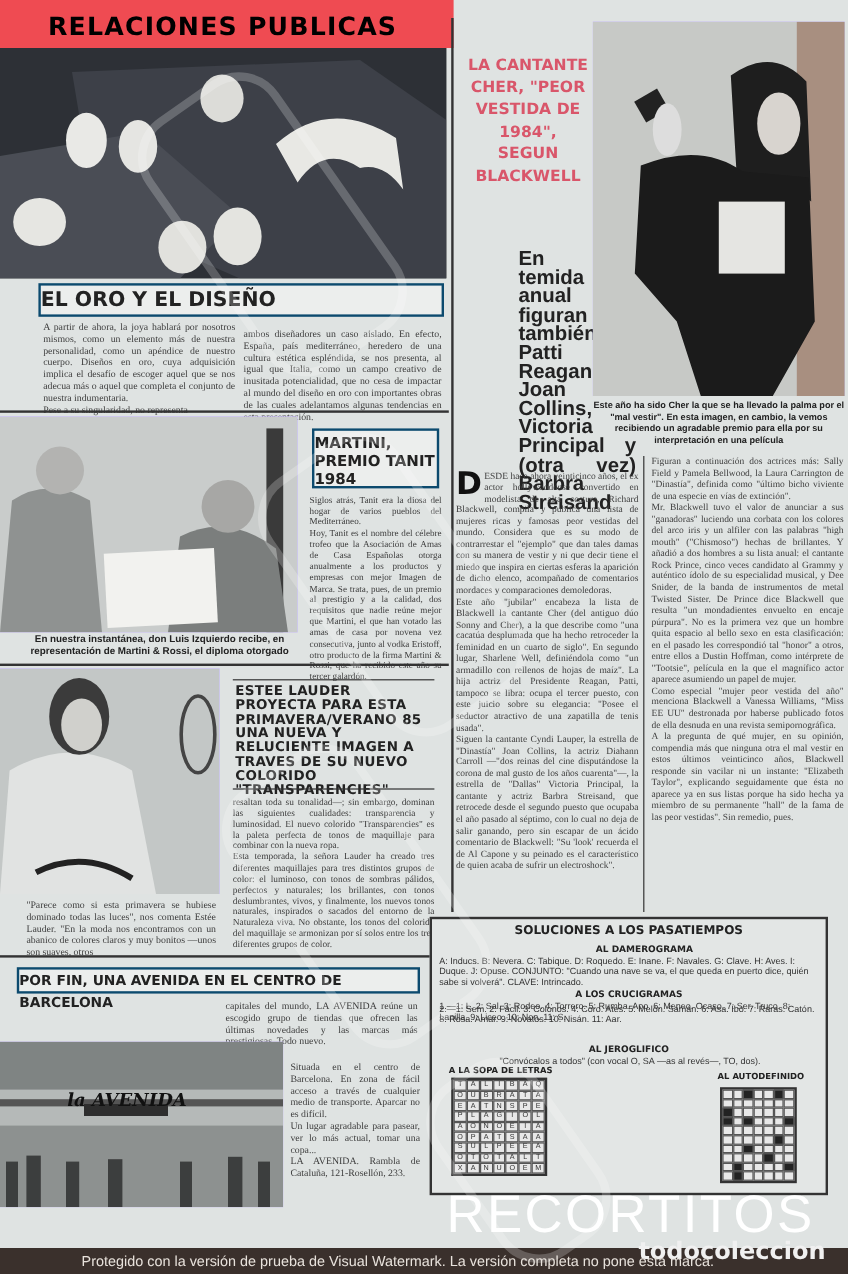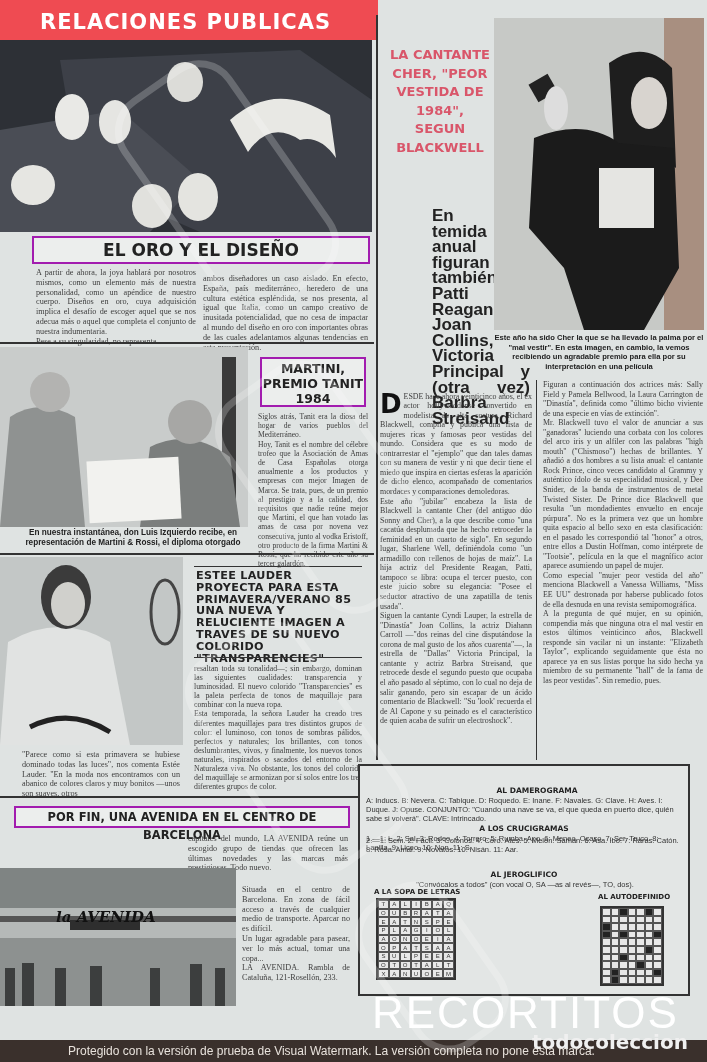--- a/index.html
+++ b/index.html
@@ -1,22 +1,22 @@
 <!DOCTYPE html>
 <html><head>
 <meta charset="utf-8">
 <style>
   html,body{margin:0;padding:0;}
   body{width:707px;height:1062px;overflow:hidden;background:#3a302c;position:relative;font-family:"Liberation Serif",serif;color:#2a2a2a;}
   .page{position:absolute;left:0;top:0;width:707px;height:1040px;background:#dfe3e2;}
   .abs{position:absolute;box-sizing:border-box;}
-  .banner{left:0;top:0;width:378px;height:40px;background:#ef4b52;color:#ffffff;font-family:"DejaVu Sans",sans-serif;font-weight:bold;font-size:21px;letter-spacing:1px;padding:10px 4px 0 40px;white-space:nowrap;}
+  .banner{left:0;top:0;width:378px;height:40px;background:#ef4b52;color:#000000;font-family:"DejaVu Sans",sans-serif;font-weight:bold;font-size:21px;letter-spacing:1px;padding:10px 4px 0 40px;white-space:nowrap;}
   .photo{background:#2b2e33;overflow:hidden;}
   .photo.light{background:#c4b5fd;}
-  .boxhead{border:2px solid #a21caf;background:#eceeed;text-align:center;font-family:"DejaVu Sans",sans-serif;font-weight:bold;color:#222;}
+  .boxhead{border:2px solid #0c4a6e;background:#eceeed;text-align:left;font-family:"DejaVu Sans",sans-serif;font-weight:bold;color:#222;}
   .body-text{font-size:8.2px;line-height:9.8px;text-align:justify;color:#3d3d3d;}
   .col{position:absolute;}
   .caption{font-family:"Liberation Sans",sans-serif;font-weight:bold;font-size:8.2px;line-height:10px;color:#222;text-align:center;}
   .rule{background:#333;}
   .cher-title{font-family:"DejaVu Sans",sans-serif;font-weight:bold;color:#d9566a;font-size:13px;line-height:18.5px;text-align:center;}
   .cher-sub{font-family:"Liberation Sans",sans-serif;font-weight:bold;color:#222;font-size:17px;line-height:15.6px;text-align:justify;margin-left:40px;}
   .dropcap{float:left;font-family:"DejaVu Sans",sans-serif;font-weight:bold;font-size:26px;line-height:22px;margin:1px 2px 0 0;color:#111;}
   .sol-h{font-family:"DejaVu Sans",sans-serif;font-weight:bold;text-align:center;color:#222;}
   .sol-t{font-family:"Liberation Sans",sans-serif;font-size:7.5px;line-height:9.2px;color:#333;}
   .grid{display:grid;border:2px solid #333;background:#e8e8e8;}
@@ -150,20 +150,21 @@
    Este año "jubilar" encabeza la lista de Blackwell la cantante Cher (del antiguo dúo Sonny and Cher), a la que describe como "una cacatúa desplumada que ha hecho retroceder la feminidad en un cuarto de siglo". En segundo lugar, Sharlene Well, definiéndola como "un armadillo con rellenos de hojas de maíz". La hija actriz del Presidente Reagan, Patti, tampoco se libra: ocupa el tercer puesto, con este juicio sobre su elegancia: "Posee el seductor atractivo de una zapatilla de tenis usada".
    Siguen la cantante Cyndi Lauper, la estrella de "Dinastía" Joan Collins, la actriz Diahann Carroll —"dos reinas del cine disputándose la corona de mal gusto de los años cuarenta"—, la estrella de "Dallas" Victoria Principal, la cantante y actriz Barbra Streisand, que retrocede desde el segundo puesto que ocupaba el año pasado al séptimo, con lo cual no deja de salir ganando, pero sin escapar de un ácido comentario de Blackwell: "Su 'look' recuerda el de Al Capone y su peinado es el característico de quien acaba de sufrir un electroshock".</span>
   </div>
   <div class="col body-text" style="left:543px;top:380px;width:160px;font-size:7.9px;line-height:9.55px;white-space:pre-line;">   Figuran a continuación dos actrices más: Sally Field y Pamela Bellwood, la Laura Carrington de "Dinastía", definida como "último bicho viviente de una especie en vías de extinción".
    Mr. Blackwell tuvo el valor de anunciar a sus "ganadoras" luciendo una corbata con los colores del arco iris y un alfiler con las palabras "high mouth" ("Chismoso") hechas de brillantes. Y añadió a dos hombres a su lista anual: el cantante Rock Prince, cinco veces candidato al Grammy y auténtico ídolo de su especialidad musical, y Dee Snider, de la banda de instrumentos de metal Twisted Sister. De Prince dice Blackwell que resulta "un mondadientes envuelto en encaje púrpura". No es la primera vez que un hombre quita espacio al bello sexo en esta clasificación: en el pasado les correspondió tal "honor" a otros, entre ellos a Dustin Hoffman, como intérprete de "Tootsie", película en la que el magnífico actor aparece asumiendo un papel de mujer.
    Como especial "mujer peor vestida del año" menciona Blackwell a Vanessa Williams, "Miss EE UU" destronada por haberse publicado fotos de ella desnuda en una revista semipornográfica.
    A la pregunta de qué mujer, en su opinión, compendia más que ninguna otra el mal vestir en estos últimos veinticinco años, Blackwell responde sin vacilar ni un instante: "Elizabeth Taylor", explicando seguidamente que ésta no aparece ya en sus listas porque ha sido hecha ya miembro de su permanente "hall" de la fama de las peor vestidas". Sin remedio, pues.</div>
   <div class="abs rule" style="left:536px;top:380px;width:1px;height:380px;"></div>
 
   <div class="abs" style="left:358px;top:764px;width:332px;height:232px;border:2px solid #333;background:#e3e6e5;"></div>
+  <div class="abs sol-h" style="left:360px;top:770px;width:328px;font-size:10px;">SOLUCIONES A LOS PASATIEMPOS</div>
   <div class="abs sol-h" style="left:373px;top:786px;width:328px;font-size:7.5px;">AL DAMEROGRAMA</div>
   <div class="abs sol-t" style="left:366px;top:796px;width:318px;">A: Inducs. B: Nevera. C: Tabique. D: Roquedo. E: Inane. F: Navales. G: Clave. H: Aves. I: Duque. J: Opuse. CONJUNTO: "Cuando una nave se va, el que queda en puerto dice, quién sabe si volverá". CLAVE: Intrincado.</div>
   <div class="abs sol-h" style="left:360px;top:824px;width:328px;font-size:7.5px;">A LOS CRUCIGRAMAS</div>
   <div class="abs sol-t" style="left:366px;top:834px;width:318px;">1.—1: L. 2: Sal. 3: Rodeo. 4: Torrero. 5: Rumba. Apo. 6: Meneo. Ocaso. 7: Ser. Truco. 8: Lanilla. 9: Liceo. 10: Non. 11: S.</div>
   <div class="abs sol-t" style="left:366px;top:836px;width:318px;">2.—1: Sem. 2: Fácil. 3: Colonos. 4: Coro. Ates. 5: Melón. Samán. 6: Asa. Ibo. 7: Raras. Catón. 8: Rosa. Amar. 9: Novatos. 10: Nisán. 11: Aar.</div>
   <div class="abs sol-h" style="left:360px;top:870px;width:328px;font-size:7.5px;">AL JEROGLIFICO</div>
   <div class="abs sol-t" style="left:366px;top:880px;width:318px;text-align:center;">"Convócalos a todos" (con vocal O, SA —as al revés—, TO, dos).</div>
   <div class="abs sol-h" style="left:374px;top:888px;font-size:7px;text-align:left;">A LA SOPA DE LETRAS</div>
   <div class="abs sol-h" style="left:598px;top:893px;font-size:7px;text-align:left;">AL AUTODEFINIDO</div>
 

